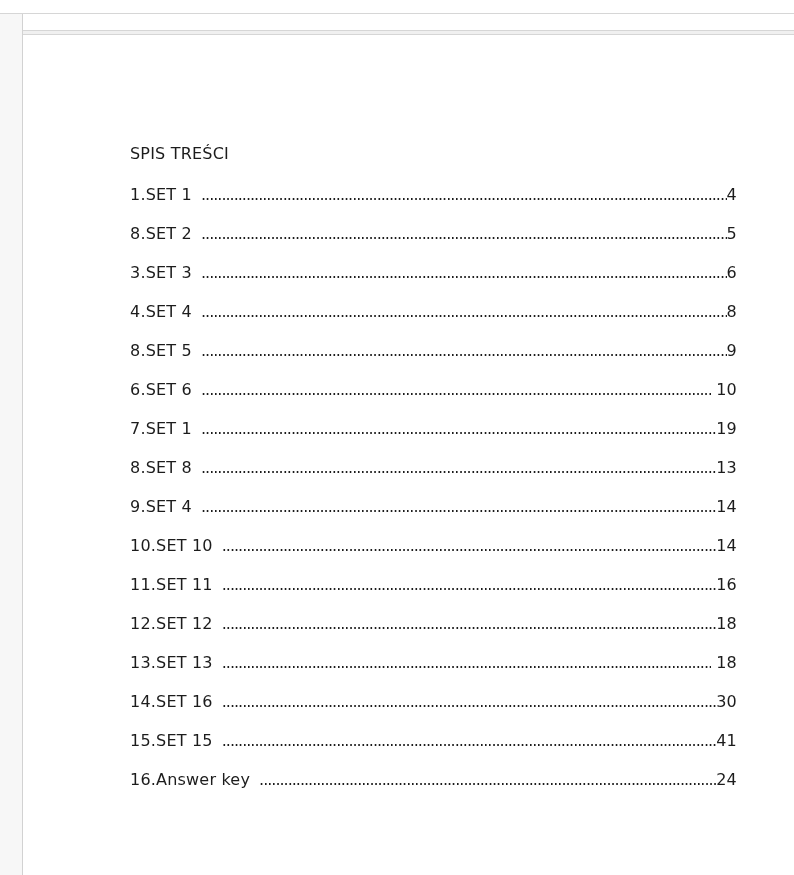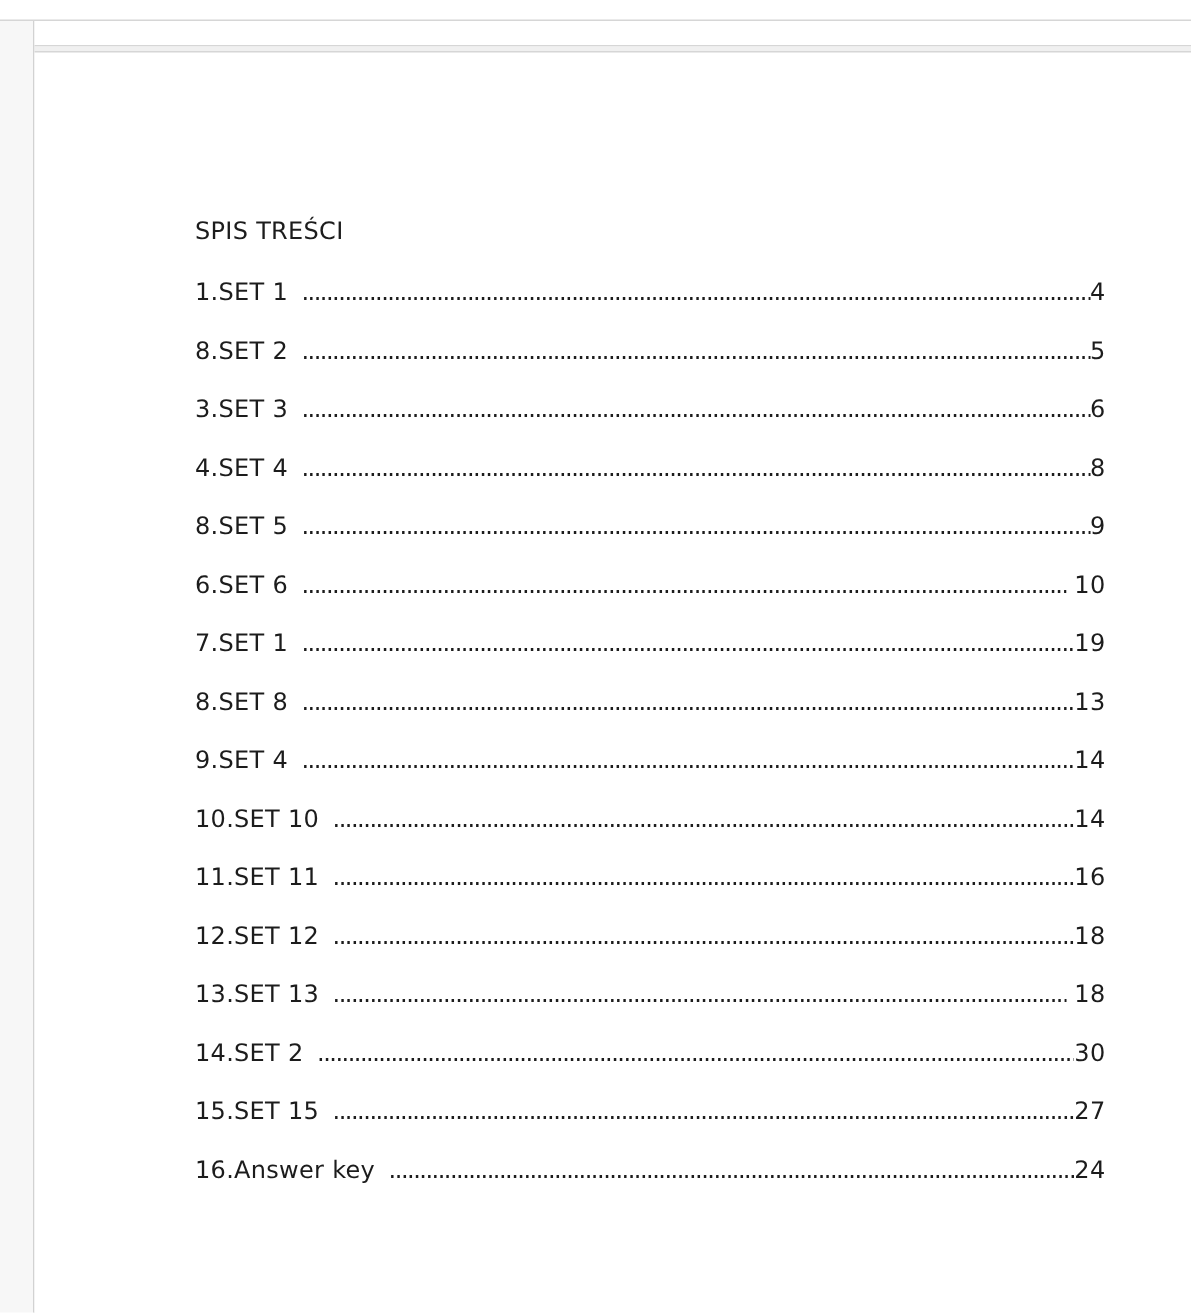--- a/index.html
+++ b/index.html
@@ -161,29 +161,29 @@
     <span class="toc-page-num">18</span>
   </div>
 
   <div class="toc-row">
     <span class="toc-label">13.SET 13</span>
     <span class="toc-dots">......................................................................................................................................................</span>
     <span class="toc-page-num"> 18</span>
   </div>
 
   <div class="toc-row">
-    <span class="toc-label">14.SET 2</span>
+    <span class="toc-label">14.SET 16</span>
     <span class="toc-dots">......................................................................................................................................................</span>
     <span class="toc-page-num">30</span>
   </div>
 
   <div class="toc-row">
     <span class="toc-label">15.SET 15</span>
     <span class="toc-dots">......................................................................................................................................................</span>
-    <span class="toc-page-num">27</span>
+    <span class="toc-page-num">41</span>
   </div>
 
   <div class="toc-row">
     <span class="toc-label">16.Answer key</span>
     <span class="toc-dots">......................................................................................................................................................</span>
     <span class="toc-page-num">24</span>
   </div>
 </div>
   </div>
 </div>

